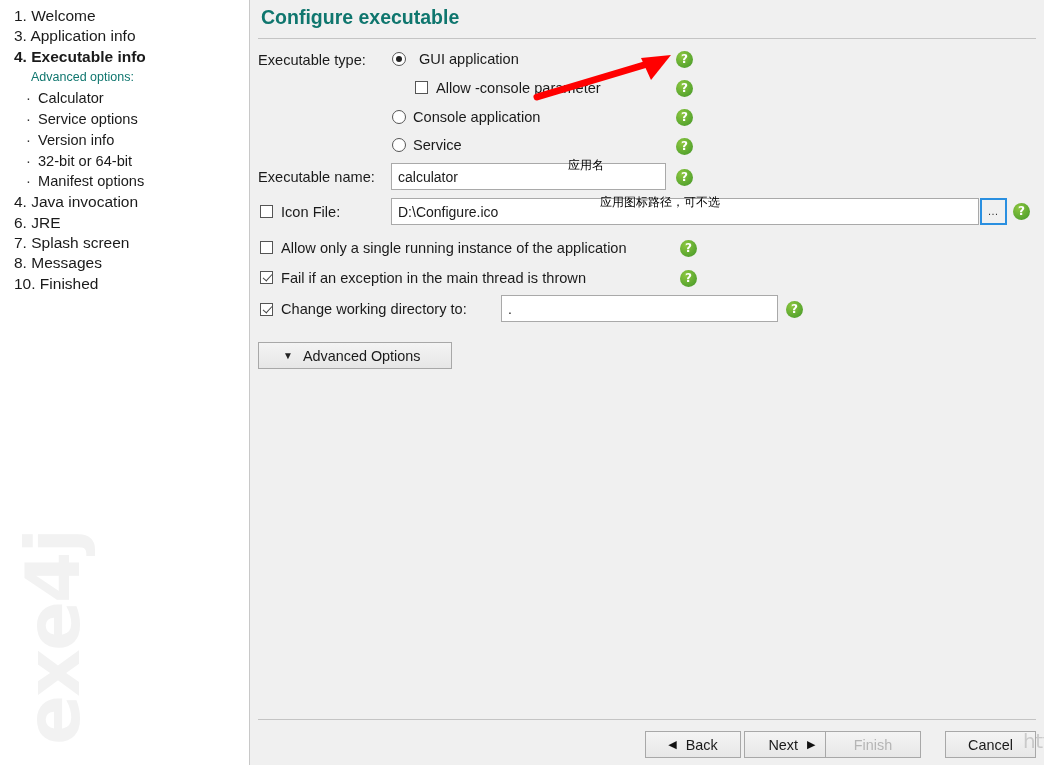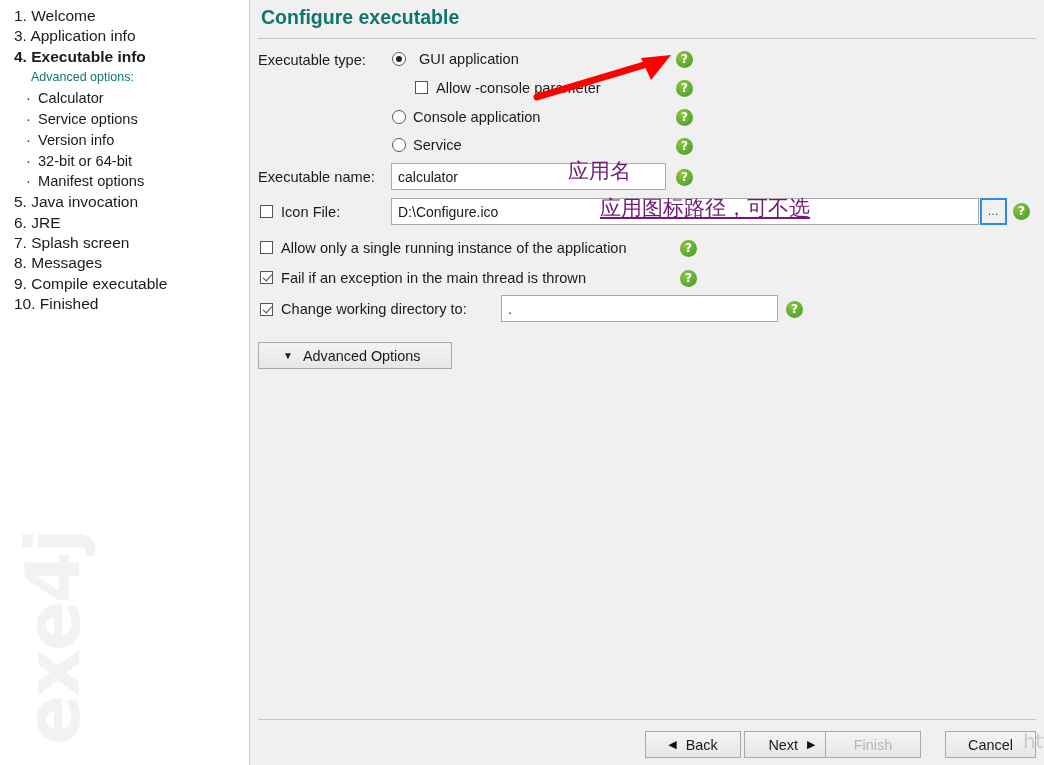--- a/index.html
+++ b/index.html
@@ -242,22 +242,22 @@
     gap: 9px;
     cursor: pointer;
     white-space: nowrap;
   }
   .btn .arrow { font-size: 11px; color: #111; }
   .btn.disabled { color: #b5b5b5; }
 
   
   .annot {
     position: absolute;
-    color: #701a75;
-    font-size: 21px;
+    color: #000000;
+    font-size: 12px;
     white-space: nowrap;
     font-family: "DejaVu Sans", sans-serif;
   }
   .arrow-svg {
     position: absolute;
     left: 279px; top: 52px;
     width: 150px; height: 54px;
     pointer-events: none;
   }
 
@@ -301,25 +301,24 @@
       </div>
       <div class="adv-item">
         <span class="bullet">·</span>
         <span>32-bit or 64-bit</span>
       </div>
       <div class="adv-item">
         <span class="bullet">·</span>
         <span>Manifest options</span>
       </div>
 
-      <div class="step">5. Java invocation</div>
+      <div class="step">4. Java invocation</div>
       <div class="step">6. JRE</div>
       <div class="step">7. Splash screen</div>
       <div class="step">8. Messages</div>
-      <div class="step">9. Compile executable</div>
       <div class="step">10. Finished</div>
     </div>
 
     <div class="exe4j-watermark">
       <span>exe4j</span>
     </div>
   </div>
 
   <div class="main">
 
@@ -366,21 +365,21 @@
     <div class="lbl" style="left:31px; top:301px;">Change working directory to:</div>
     <div class="tinput" style="left:251px; top:295px; width:277px; height:27px;" placeholder="">.</div>
     <div class="help" style="left:536px; top:301px;">?</div>
 
     <div class="adv-btn">
       <span class="caret">▼</span>
       <span>Advanced Options</span>
     </div>
 
     <div class="annot" style="left:318px; top:157px;">应用名</div>
-    <div class="annot" style="left:350px; top:194px;text-decoration:underline;">应用图标路径，可不选</div>
+    <div class="annot" style="left:350px; top:194px;">应用图标路径，可不选</div>
 
     <svg class="arrow-svg" viewBox="0 0 150 54">
       <line x1="8" y1="45" x2="125" y2="10" stroke="#ff0000" stroke-width="7" stroke-linecap="round"></line>
       <polygon points="142,3 112,6 122,28" fill="#ff0000"></polygon>
     </svg>
 
     <div class="hr-bottom"></div>
 
     <div class="btn" style="left:395px; width:96px;">
       <span class="arrow">◀</span>

